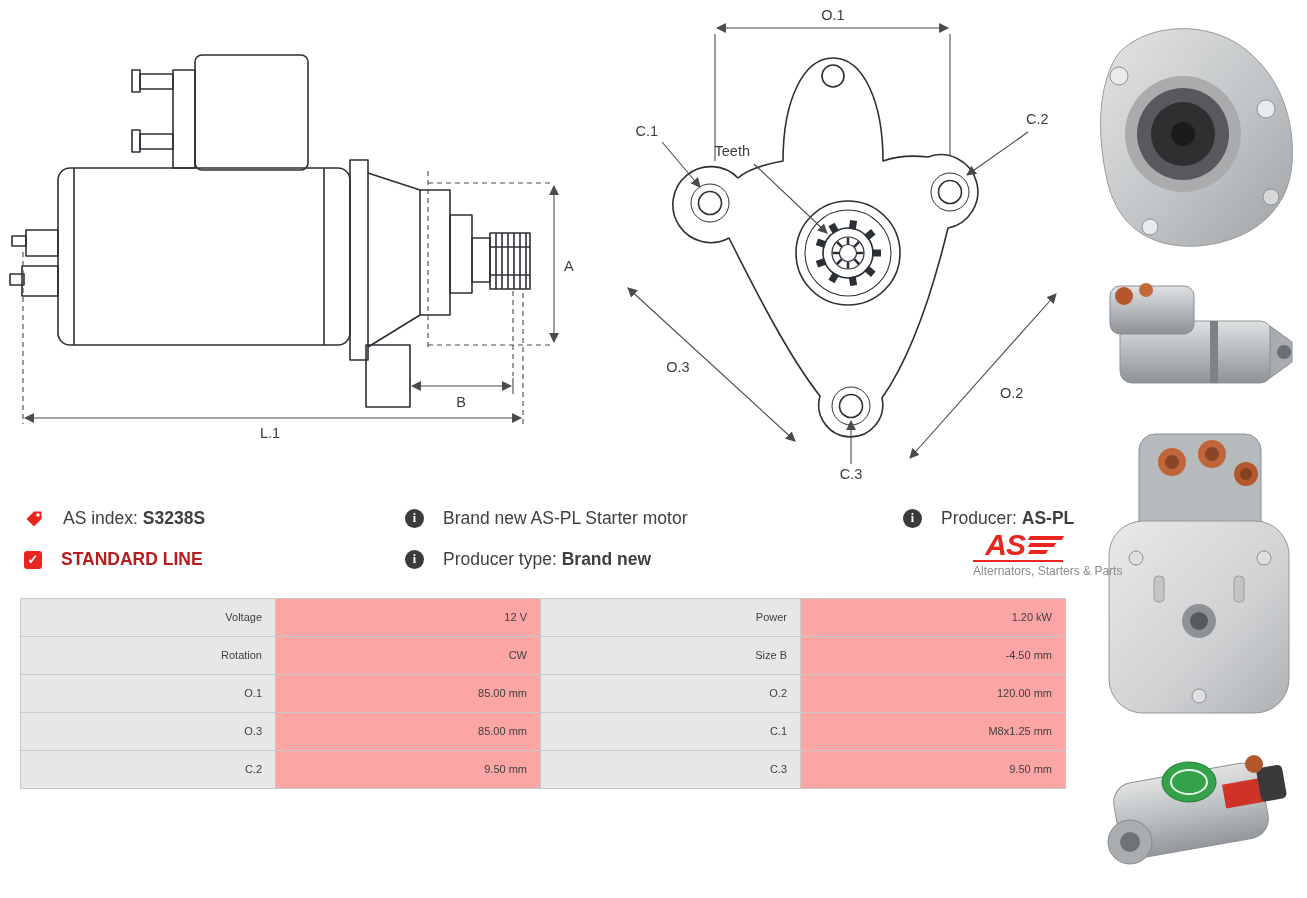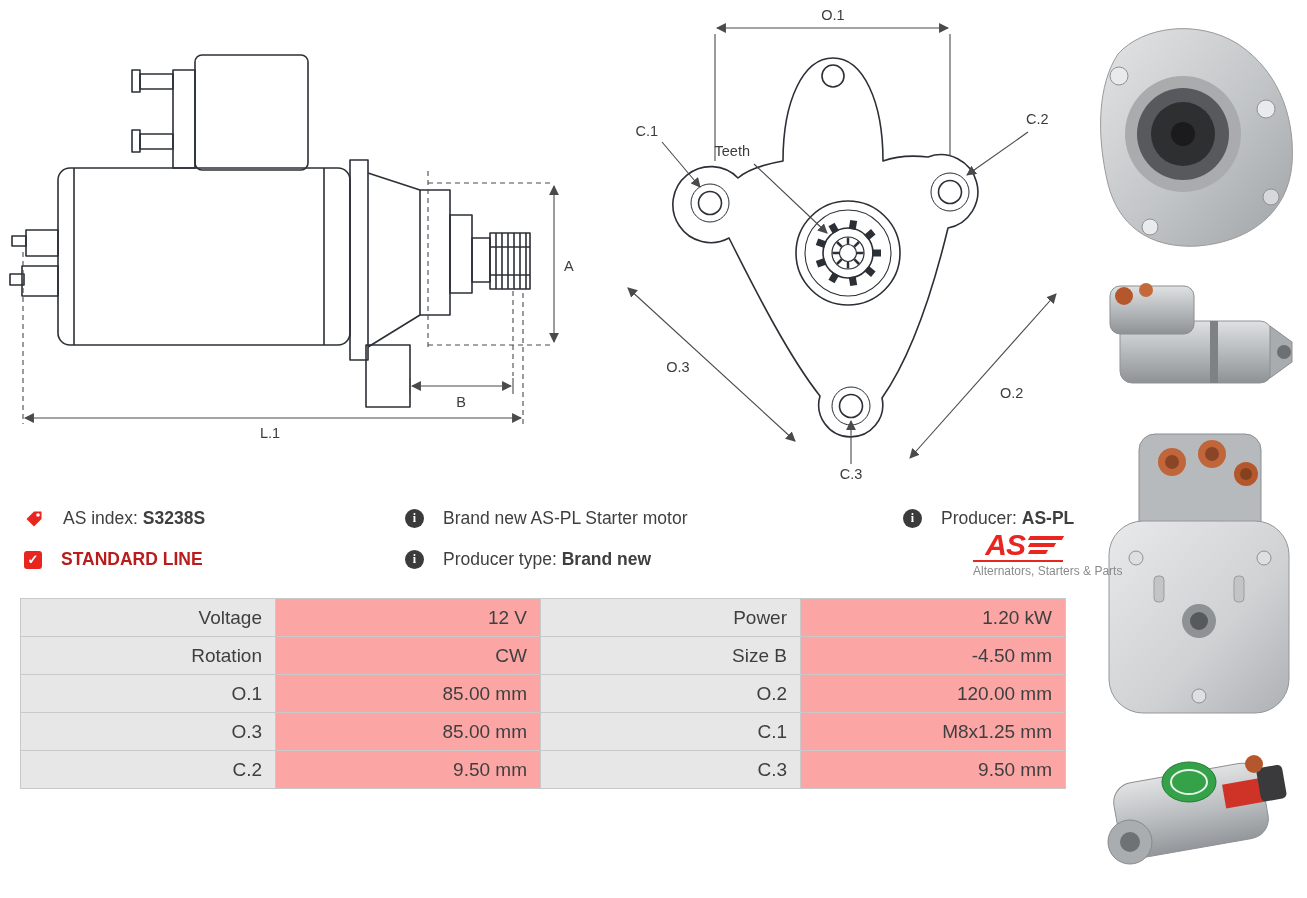--- a/index.html
+++ b/index.html
@@ -27,21 +27,21 @@
   .as-logo .stripes{display:flex;flex-direction:column;gap:3px;margin-bottom:4px;}
   .as-logo .stripes i{display:block;height:4px;background:#e8251f;transform:skewX(-30deg);}
   .as-logo .stripes i:nth-child(1){width:34px;}
   .as-logo .stripes i:nth-child(2){width:26px;}
   .as-logo .stripes i:nth-child(3){width:18px;}
   .as-logo .rule{height:2px;background:#e8251f;margin:2px 0 2px 0;}
   .as-logo .sub{font-size:12px;color:#8a8a8a;white-space:nowrap;}
 
   
   table.spec{position:absolute;left:20px;top:598px;width:1045px;border-collapse:collapse;
-             font-size:19px;color:#3f3f3f;table-layout:fixed;}
+             font-size:11px;color:#3f3f3f;table-layout:fixed;}
   table.spec td{border:1px solid #c9c9c9;text-align:right;padding:4px 13px 4px 8px;
                 vertical-align:middle;line-height:1.25;}
   table.spec tr{height:38px;}
   table.spec tr.tall{height:56px;}
   td.lab{background:#e7e7e7;}
   td.val{background:#fca5a5;}
 </style>
 </head>
 <body>
 

